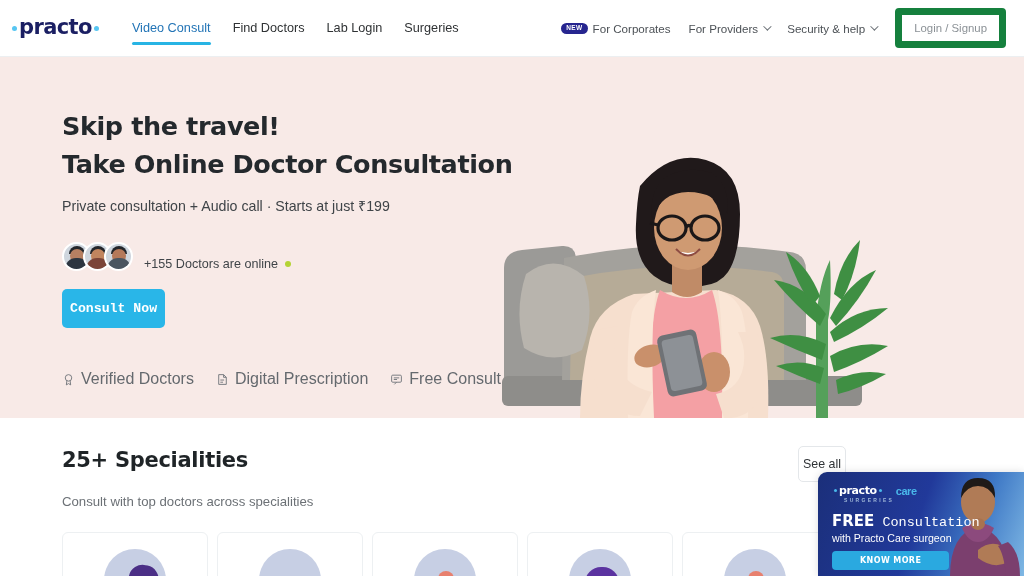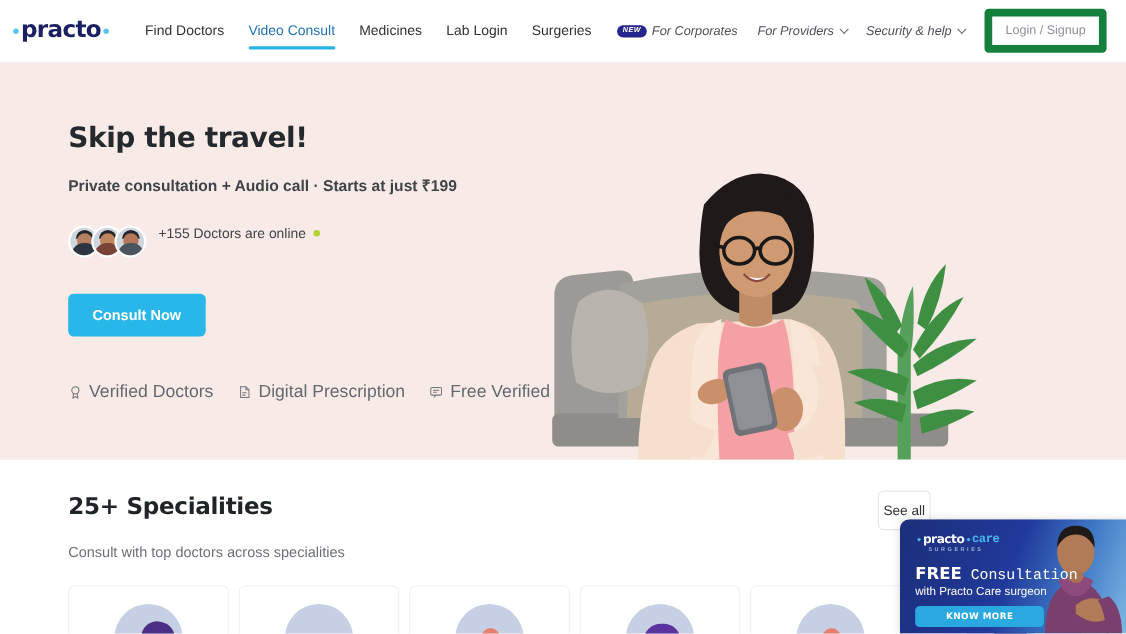--- a/index.html
+++ b/index.html
@@ -52,21 +52,21 @@
     left: 11px; right: 11px; bottom: 12px;
     height: 3px; background: #28b4e4; border-radius: 2px;
   }
 
   .rightnav {
     margin-left: auto; display: flex; align-items: center; gap: 0px;
   }
   .rn-link {
     font-size: 11.6px; color: #4c5156;
     padding: 0 9px; display: flex; align-items: center;
-    cursor: pointer; white-space: nowrap; font-style: italic;
+    cursor: pointer; white-space: nowrap;
   }
   .new-badge {
     background: #26258f; color: #fff;
     font-size: 6.5px; font-weight: 700;
     letter-spacing: .4px;
     border-radius: 9px; padding: 2.5px 5px 2px;
     margin-right: 5px; line-height: 1;
   }
   .caret {
     display: inline-block; margin-left: 5px;
@@ -92,24 +92,24 @@
   }
   .hero-inner { position: relative; padding: 51px 0 0 62px; z-index: 3; }
   .hero-h1 {
     font-family: "DejaVu Sans", sans-serif;
     font-size: 25.5px; font-weight: 700;
     color: #24292d; line-height: 1.48;
     letter-spacing: -0.4px;
   }
   .hero-sub {
     margin-top: 13px;
-    font-size: 14.2px; color: #3f4448; font-weight: 700;
-  }
-
-  .doc-row { display: flex; align-items: flex-start; margin-top: 27px; }
+    font-size: 14.2px; color: #3f4448; font-weight: 400;
+  }
+
+  .doc-row { display: flex; align-items: flex-end; margin-top: 27px; }
   .avatars { display: flex; }
   .avatar {
     width: 29px; height: 29px; border-radius: 50%;
     border: 2.2px solid #fff; overflow: hidden;
     margin-right: -8px; position: relative;
     background: #cfd6de;
   }
   .avatar:nth-child(1){ z-index: 1; }
   .avatar:nth-child(2){ z-index: 2; }
   .avatar:nth-child(3){ z-index: 3; }
@@ -126,27 +126,27 @@
   .doc-text {
     margin-left: 19px; font-size: 12.6px; color: #3f4448;
     display: flex; align-items: center;
   }
   .green-dot {
     width: 6px; height: 6px; border-radius: 50%;
     background: #b4d335; margin-left: 7px; display: inline-block;
   }
 
   .consult-btn {
-    margin-top: 33px;
+    margin-top: 18px;
     display: inline-block;
     background: #29b6e8; color: #fff;
     font-size: 13.2px; font-weight: 700;
     border: none; border-radius: 5px;
-    padding: 12px 22px; cursor: pointer;
-    font-family: Liberation Sans, sans-serif;
+    padding: 12px 8px; cursor: pointer;
+    font-family: Liberation Mono, monospace;
   }
 
   .feat-row { display: flex; align-items: center; margin-top: 42px; gap: 22px; }
   .feat { display: flex; align-items: center; font-size: 16px; color: #64696e; }
   .feat svg { margin-right: 6px; }
 
   
   .hero-img {
     position: absolute; right: 0; bottom: 0;
     width: 560px; height: 300px; z-index: 1;
@@ -202,22 +202,22 @@
     border-radius: 9px 0 0 0; overflow: hidden;
     box-shadow: 0 0 8px rgba(0,0,0,.13);
   }
   .ad-bg {
     position: absolute; inset: 0;
     background: linear-gradient(110deg,#1b2f7a 0%,#21399a 48%,#3f79c6 74%,#7fb8e4 100%);
   }
   .ad-logo { position: absolute; left: 14px; top: 12px; display: flex; align-items: center; }
   .ad-logo .p1 { color:#fff; font-family:"DejaVu Sans",sans-serif; font-weight:700;
                  font-size:11px; letter-spacing:-.4px; }
-  .ad-logo .p2 { color:#49b7ea; font-family:Liberation Mono, monospace; font-weight:700;
-                 font-size:11px; letter-spacing:-.4px; }
+  .ad-logo .p2 { color:#49b7ea; font-family:Liberation Sans, sans-serif; font-weight:700;
+                 font-size:11px; letter-spacing:-.4px;margin-left:12px; }
   .ad-logo .d { width:3px;height:3px;border-radius:50%;background:#49b7ea;margin:0 2px; }
   .ad-sur { position:absolute; left:26px; top:25px; color:#9fb6d8; font-size:5px;
             letter-spacing:2.3px; font-weight:700; }
   .ad-l1 { position:absolute; left:14px; top:40px; color:#fff;
            font-family:"DejaVu Sans",sans-serif; font-size:15px; }
   .ad-l1 b { font-weight:700; }
   .ad-l1 span { font-weight:400; font-size:13.5px;font-family:Liberation Mono, monospace; }
   .ad-l2 { position:absolute; left:14px; top:60px; color:#fff; font-size:10.6px; }
   .ad-cta {
     position:absolute; left:14px; top:79px;
@@ -232,23 +232,22 @@
 
 <div class="header">
 
   <div class="logo">
     <span class="logo-dot"></span>
     <span class="logo-word">practo</span>
     <span class="logo-dot"></span>
   </div>
 
   <nav class="mainnav">
+    <div class="navitem active">Video Consult</div>
     <div class="navitem">Find Doctors</div>
-    <div class="navitem active">Video Consult</div>
-    <div class="navitem">Medicines</div>
     <div class="navitem">Lab Login</div>
     <div class="navitem">Surgeries</div>
   </nav>
 
   <div class="rightnav">
     <div class="rn-link">
       <span class="new-badge">NEW</span>
       <span>For Corporates</span>
     </div>
     <div class="rn-link">
@@ -321,20 +320,21 @@
       <ellipse cx="250" cy="254" rx="16" ry="20" fill="#c9906b"></ellipse>
 
       <rect x="198" y="214" width="40" height="62" rx="6" fill="#6f7276" transform="rotate(-12 218 245)"></rect>
       <rect x="202" y="219" width="32" height="52" rx="4" fill="#8d9196" transform="rotate(-12 218 245)"></rect>
     </g>
   </svg>
 
   <div class="hero-inner">
     <h1 class="hero-h1">
       <span>Skip the travel!</span><br>
+      <span>Take Online Doctor Consultation</span>
     </h1>
     <p class="hero-sub">Private consultation + Audio call · Starts at just ₹199</p>
 
     <div class="doc-row">
       <div class="avatars">
         <div class="avatar a1">
           <span class="av-hair"></span>
             <span class="av-face"></span>
             <span class="av-body"></span>
         </div>
@@ -372,21 +372,21 @@
             <path d="M8 13h7M8 17h5"></path>
         </svg>
         <span>Digital Prescription</span>
       </div>
       <div class="feat">
         <svg width="13" height="13" viewBox="0 0 24 24" fill="none" stroke="#70757a" stroke-width="1.7">
           <rect x="3" y="4" width="18" height="13" rx="2"></rect>
             <path d="M8 21l4-4"></path>
             <path d="M7 9h10M7 12h6"></path>
         </svg>
-        <span>Free Verified</span>
+        <span>Free Consult</span>
       </div>
     </div>
   </div>
 </section>
 
 <section class="spec">
   <div class="spec-head">
     <h2 class="spec-title">25+ Specialities</h2>
   </div>
   <p class="spec-sub">Consult with top doctors across specialities</p>

